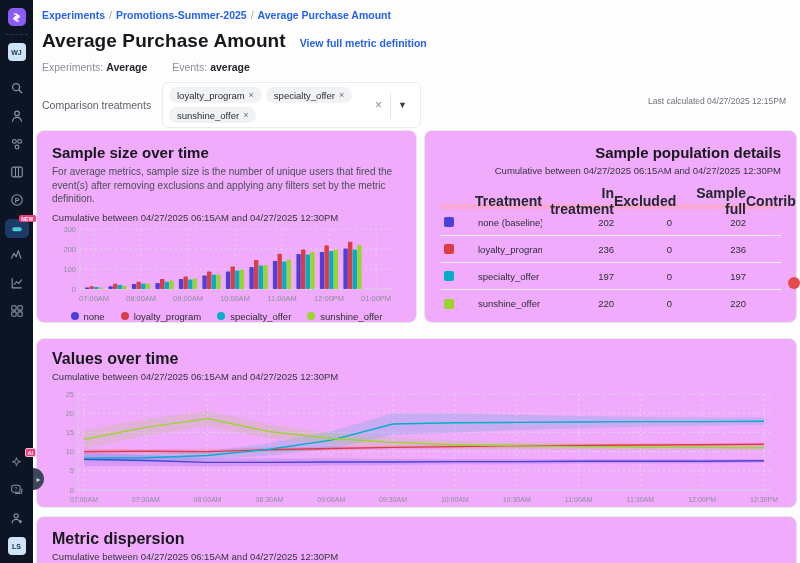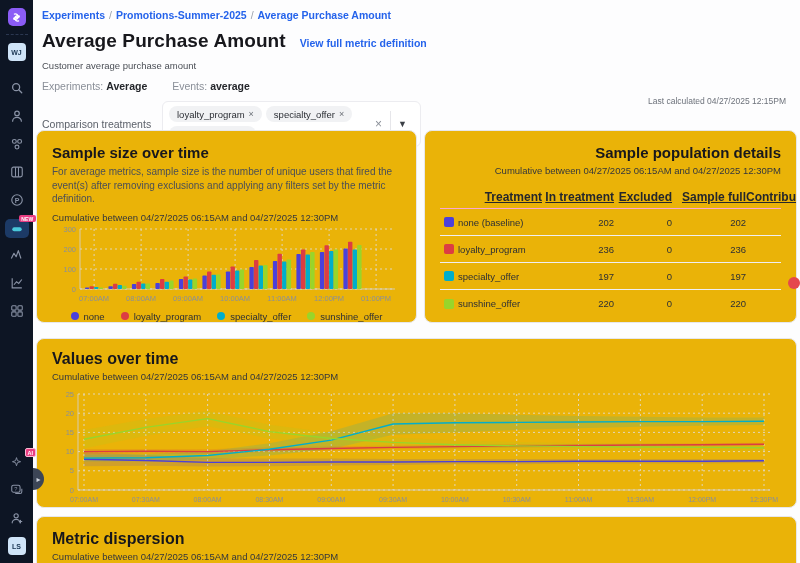--- a/index.html
+++ b/index.html
@@ -43,39 +43,39 @@
     padding:4px 6px; background:#fff; }
   .chips { display:flex; flex-wrap:wrap; gap:4px; width:198px; }
   .chip { background:#f1f2f4; border-radius:10px; padding:2.5px 8px; font-size:9.5px; color:#2c2f35;
     display:inline-flex; align-items:center; gap:4px; cursor:default; }
   .chip .x { color:#6b7077; font-size:9px; cursor:pointer; }
   .clear-x { color:#8a8f98; font-size:12px; padding:0 8px; cursor:pointer; }
   .vdiv { width:1px; height:26px; background:#e6e6ea; }
   .chev { color:#3c4046; font-size:9px; padding:0 7px; cursor:pointer; }
   .last-calc { position:absolute; right:9px; top:96px; font-size:8.5px; color:#6d727b; }
   
-  .card { position:absolute; background:#eab308; border:1px solid #e7e7eb; border-radius:8px; overflow:hidden; }
+  .card { position:absolute; background:#f0abfc; border:1px solid #e7e7eb; border-radius:8px; overflow:hidden; }
   .card-title { font-size:15px; font-weight:bold; color:#17171c; }
   .card-desc { font-size:10px; color:#4b4f56; line-height:1.35; margin-top:4px; }
   .card-cum { font-size:9.5px; color:#33363c; margin-top:6px; }
   #card-samplesize { left:3px; top:130px; width:381px; height:193px; padding:13px 15px; }
   #card-population { left:391px; top:130px; width:373px; height:193px; padding:13px 15px;text-align:right; }
   #card-values { left:3px; top:338px; width:761px; height:170px; padding:11px 15px; }
   #card-dispersion { left:3px; top:516px; width:761px; height:60px; padding:13px 15px; }
   
   .legend { display:flex; justify-content:center; gap:16px; margin-top:2px;text-align:right; }
   .legend-item { display:flex; align-items:center; gap:5px; font-size:9.5px; color:#2c2f35; cursor:pointer; }
   .legend-dot { width:8px; height:8px; border-radius:50%; }
   
   .tbl { margin-top:9px; border:0; font-size:9.5px; }
   .tbl-head, .tbl-row { display:grid; grid-template-columns:98px 72px 58px 74px 72px; align-items:center; padding:0 4px; }
-  .tbl-head { font-size:12px; font-weight:bold; color:#25272c; height:24px; border-bottom:1px solid #f9a8d4;text-decoration:underline; }
+  .tbl-head { font-size:14px; font-weight:bold; color:#25272c; height:24px; border-bottom:5px solid #f9a8d4; }
   .tbl-row { height:27px; border-bottom:1px solid #efeff2; color:#2c2f35; }
   .tbl-row:last-child { border-bottom:none; }
-  .tname { display:flex; align-items:center; gap:4px; overflow:hidden; white-space:nowrap; }
+  .tname { display:flex; align-items:center; gap:24px; overflow:hidden; white-space:nowrap; }
   .swatch { width:10px; height:10px; border-radius:2px; flex:0 0 auto; }
   .tname span { overflow:hidden; white-space:nowrap; max-width:80px; }
   .red-dot { position:absolute; right:-5px; top:277px; width:12px; height:12px; border-radius:50%;
     background:#e5484d; z-index:7; }
   svg text { font-family:"Liberation Sans", sans-serif; }
 </style>
 </head>
 <body>
 
 <nav class="sidebar">
@@ -167,21 +167,20 @@
 </nav>
 <div class="collapse-handle">▸</div>
 
 <main class="main">
   <div class="hdr">
     <div class="crumbs" id="crumbs"><a>Experiments</a><span class="sep">/</span><a>Promotions-Summer-2025</a><span class="sep">/</span><a>Average Purchase Amount</a></div>
     <div class="title-row">
       <span class="pg-title">Average Purchase Amount</span>
       <span class="metric-link">View full metric definition</span>
     </div>
-    <div class="subtitle">Customer average purchase amount</div>
     <div class="agg-row">
       <span>Experiments:</span>
       <b>Average</b>
       <span>Events:</span>
       <b>average</b>
     </div>
     <div class="cmp-row">
       <span class="cmp-label">Comparison treatments</span>
       <div class="chip-box">
         <div class="chips" id="chips">

